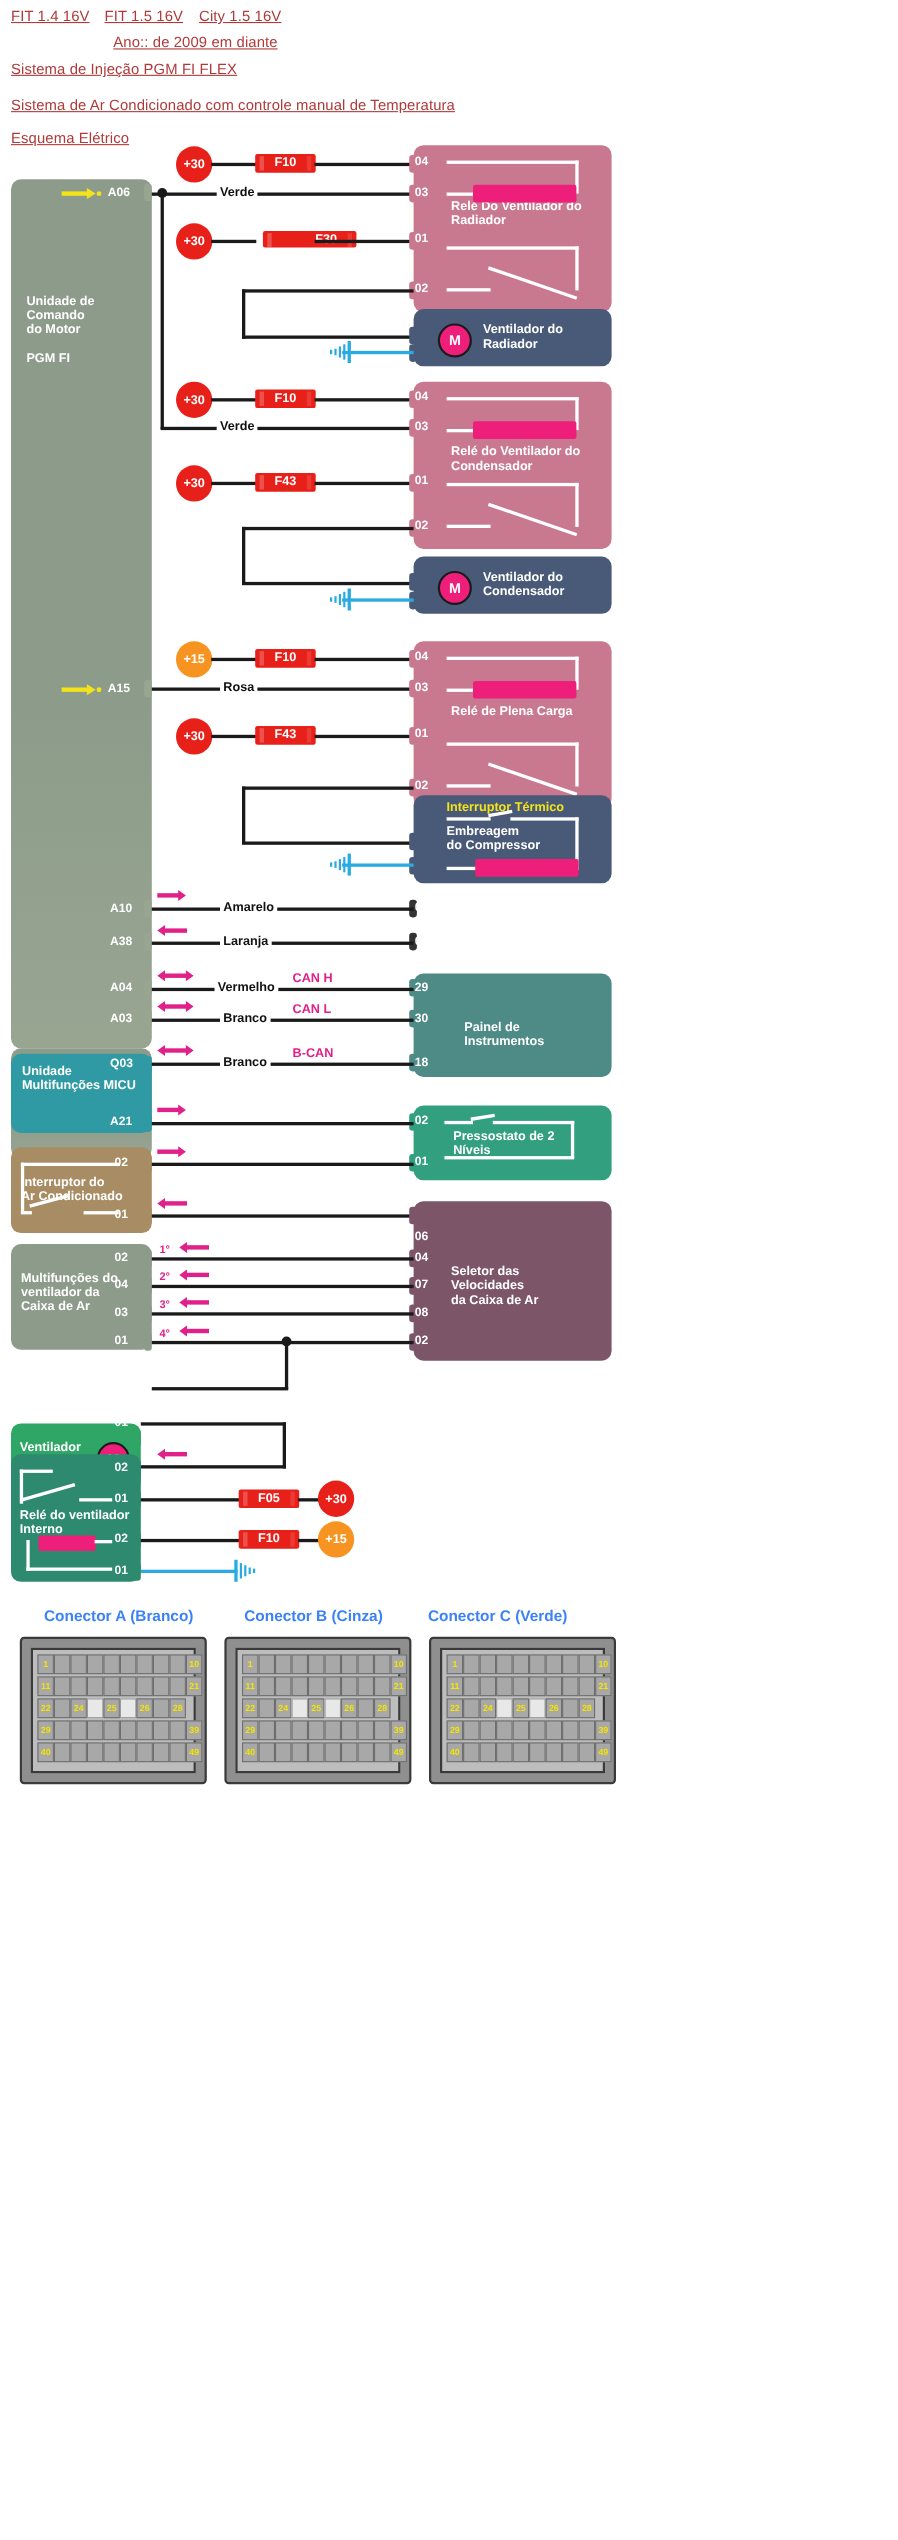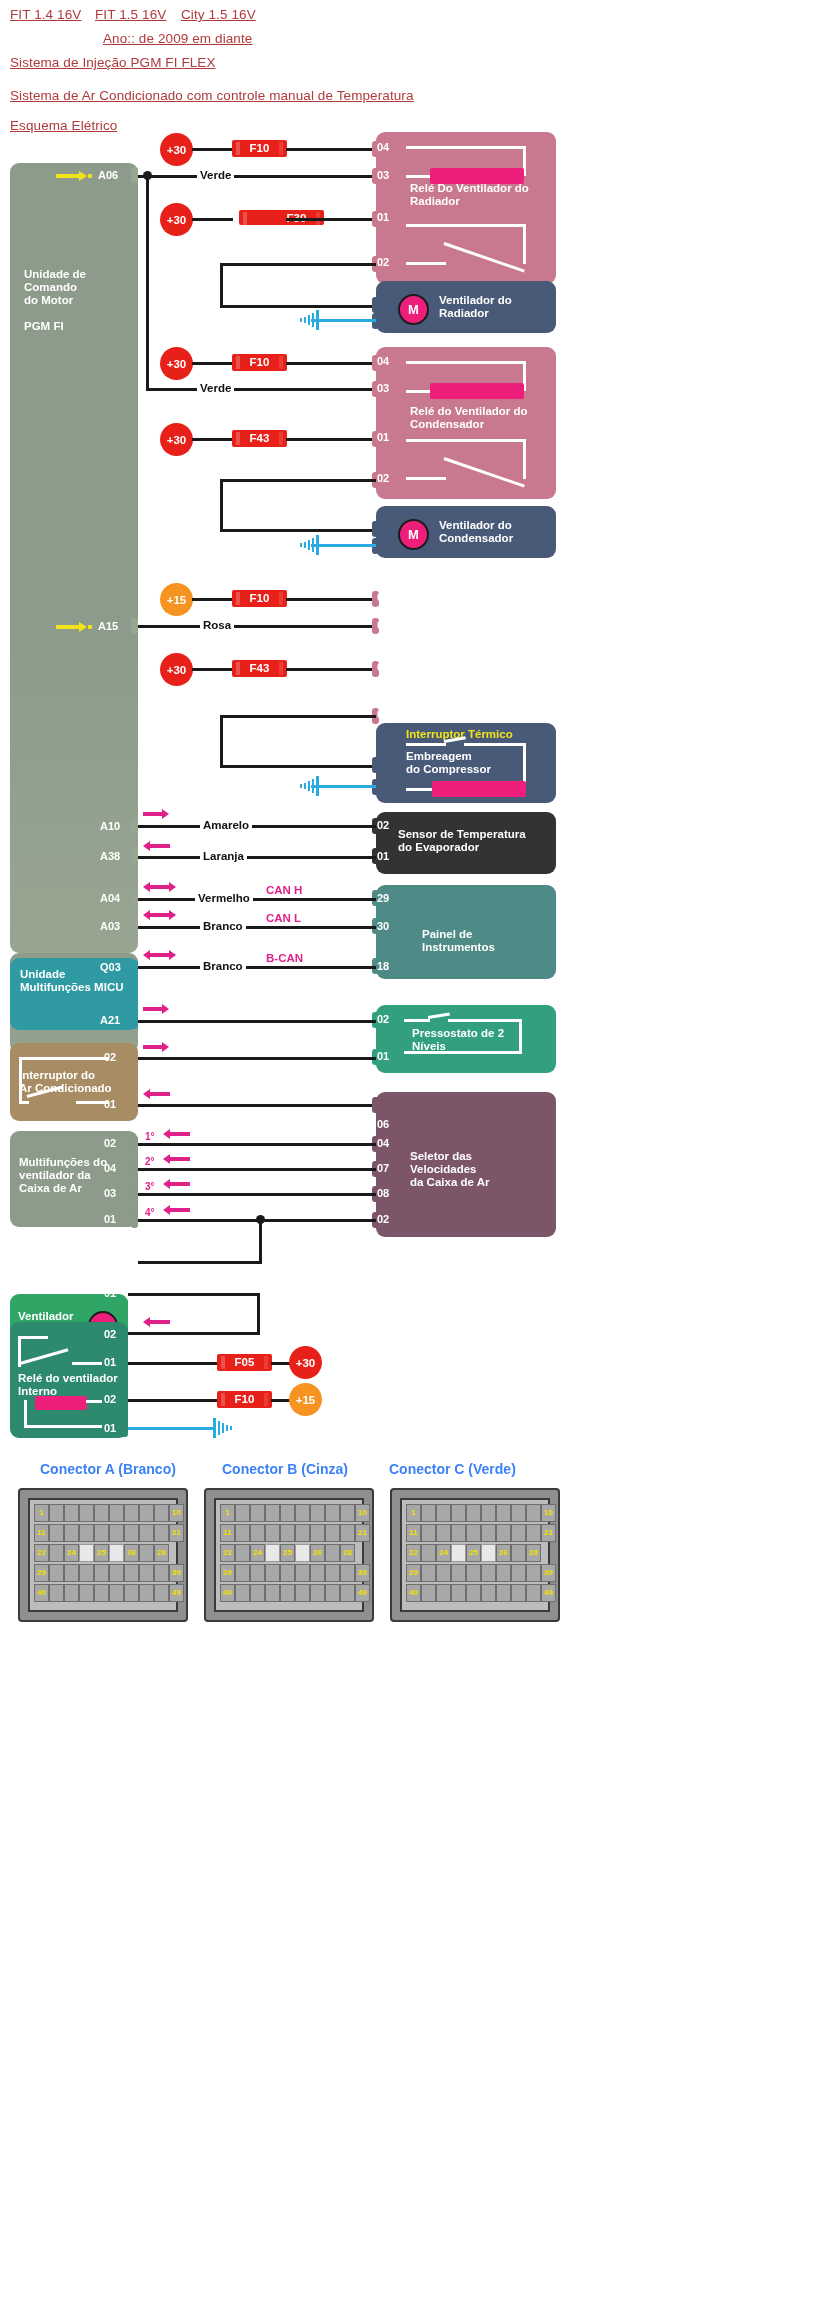--- a/index.html
+++ b/index.html
@@ -254,20 +254,31 @@
   <div class="w wh" style="left:286px;top:598px;width:90px;"></div>
 
   <div class="w wh" style="left:138px;top:625px;width:238px;"></div>
   <div class="wlab" style="left:200px;top:619px;text-align:right;">Rosa</div>
 
   <div class="sup red" style="left:160px;top:653px;width:33px;height:33px;">+30</div>
   <div class="w wh" style="left:192px;top:668px;width:41px;"></div>
   <div class="fuse" style="left:232px;top:660px;width:55px;height:17px;">F43</div>
   <div class="w wh" style="left:286px;top:668px;width:90px;"></div>
 
+  <div class="blk relay" style="left:376px;top:583px;width:180px;height:152px;">
+    <div class="ttl" style="left:34px;top:58px;font-weight:bold;">Relé de Plena Carga</div>
+    <div class="wline" style="left:30px;top:14px;width:120px;height:3px;"></div>
+    <div class="wline" style="left:147px;top:14px;width:3px;height:30px;"></div>
+    <div class="wline" style="left:30px;top:43px;width:25px;height:3px;"></div>
+    <div class="coil" style="left:54px;top:36px;width:94px;height:16px;"></div>
+    <div class="wline" style="left:30px;top:92px;width:120px;height:3px;"></div>
+    <div class="wline" style="left:147px;top:92px;width:3px;height:40px;"></div>
+    <div class="wline" style="left:30px;top:130px;width:40px;height:3px;"></div>
+    <div class="wline" style="left:68px;top:110px;width:85px;height:3px;transform:rotate(19deg);transform-origin:left center;"></div>
+  </div>
   <div class="tab relay" style="left:372px;top:591px;"></div>
   <div class="pin" style="left:377px;top:591px;">04</div>
   <div class="tab relay" style="left:372px;top:618px;"></div>
   <div class="pin" style="left:377px;top:619px;">03</div>
   <div class="tab relay" style="left:372px;top:661px;"></div>
   <div class="pin" style="left:377px;top:661px;">01</div>
   <div class="tab relay" style="left:372px;top:708px;"></div>
   <div class="pin" style="left:377px;top:708px;">02</div>
 
   <div class="w wh" style="left:220px;top:715px;width:156px;"></div>
@@ -291,24 +302,20 @@
 
   <div class="abs" style="left:311px;top:785px;width:65px;height:2.5px;background:#29ABE2;"></div>
   <div class="gnd abs" style="left:300px;top:776px;width:20px;height:20px;">
     <i style="left:16px;top:0px;width:3px;height:20px;"></i>
     <i style="left:12px;top:3px;width:2px;height:14px;"></i>
     <i style="left:8px;top:5px;width:2px;height:10px;"></i>
     <i style="left:4px;top:7px;width:2px;height:6px;"></i>
     <i style="left:0px;top:8px;width:2px;height:4px;"></i>
   </div>
 
-  <div class="blk dark" style="left:376px;top:812px;width:180px;height:62px;">
-    <div class="ttl" style="left:22px;top:16px;">Sensor de Temperatura</div>
-    <div class="ttl" style="left:22px;top:29px;">do Evaporador</div>
-  </div>
   <div class="tab dark" style="left:372px;top:818px;"></div>
   <div class="pin" style="left:377px;top:819px;">02</div>
   <div class="tab dark" style="left:372px;top:848px;"></div>
   <div class="pin" style="left:377px;top:850px;">01</div>
 
   <div class="w wh" style="left:138px;top:825px;width:238px;"></div>
   <div class="wlab" style="left:200px;top:819px;">Amarelo</div>
   <div class="arr" style="left:143px;top:812px;width:20px;"></div>
   <div class="arrhead arrR" style="left:162px;top:809px;"></div>
 

